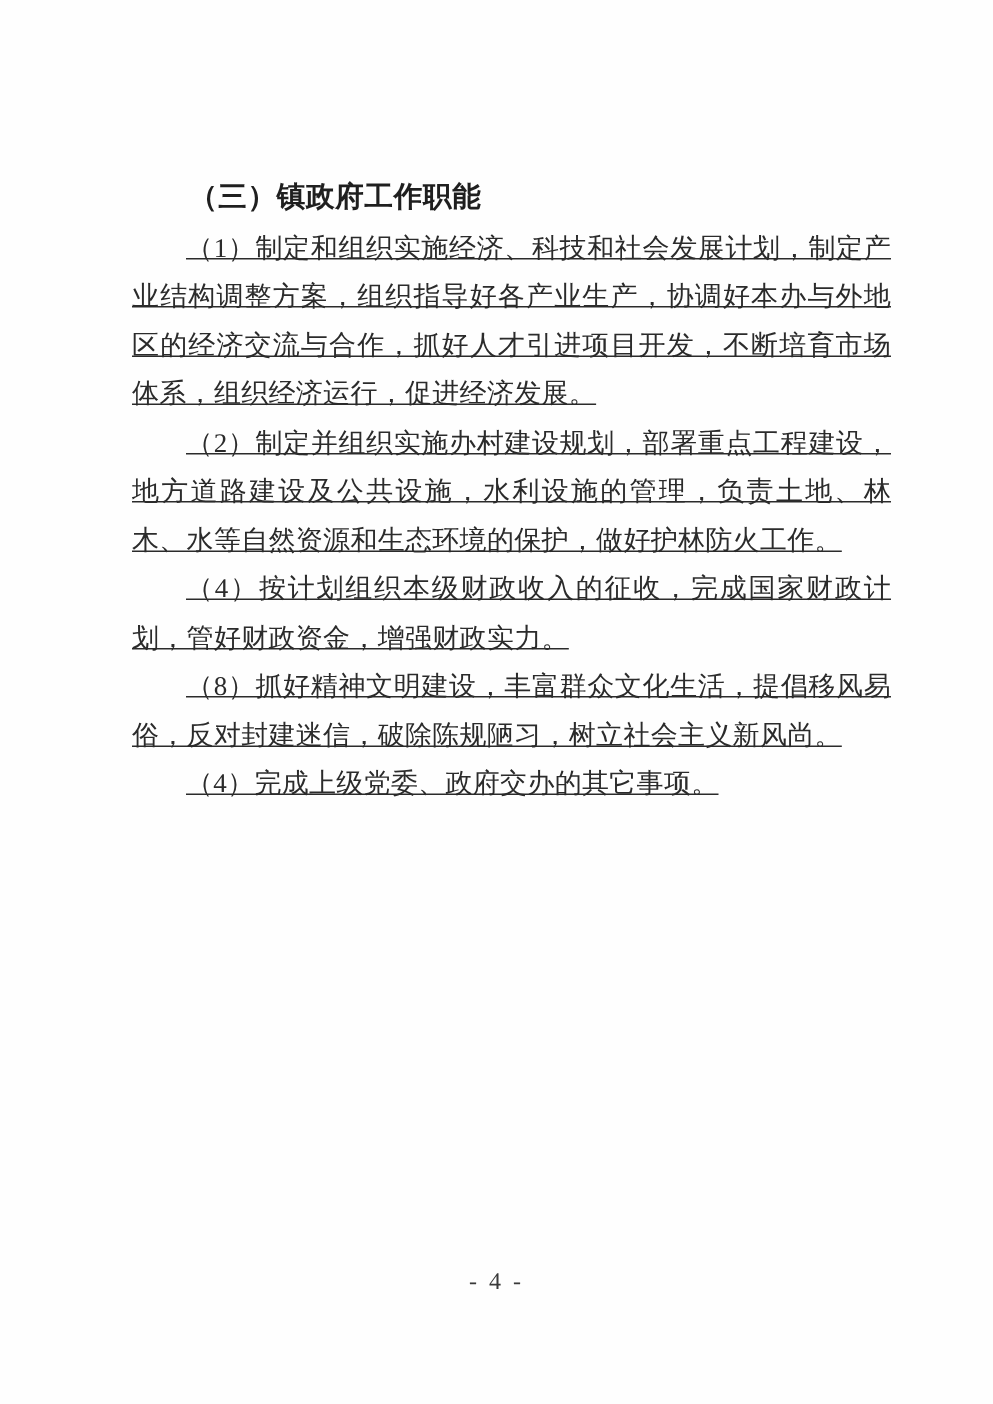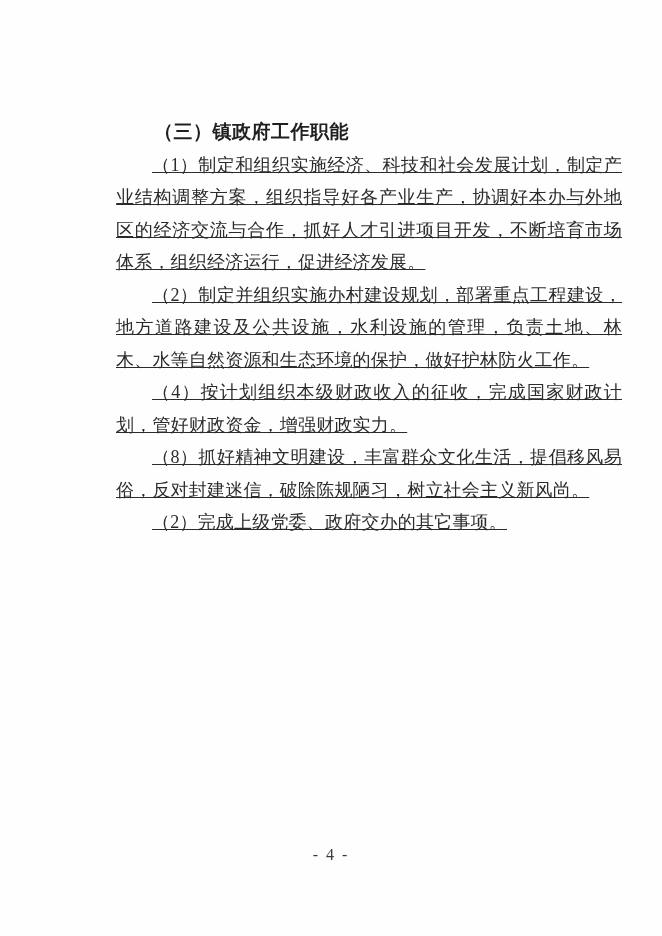--- a/index.html
+++ b/index.html
@@ -21,21 +21,20 @@
     left: 0;
     width: 662px;
     height: 936px;
     background: #fefefe;
   }
   .doc-body {
     position: absolute;
     top: 116px;
     left: 88px;
     width: 506px;
-    margin-left: 28px;
   }
   .sec-heading {
     font-size: 19px;
     line-height: 32.5px;
     font-weight: bold;
     text-indent: 2em;
     color: #1f1f1f;
     letter-spacing: 0.5px;
   }
   .para {
@@ -66,20 +65,20 @@
 
 <div class="page">
   <div class="doc-body">
 
     <div class="sec-heading">（三）镇政府工作职能</div>
 
     <p class="para">（1）制定和组织实施经济、科技和社会发展计划，制定产业结构调整方案，组织指导好各产业生产，协调好本办与外地区的经济交流与合作，抓好人才引进项目开发，不断培育市场体系，组织经济运行，促进经济发展。</p>
     <p class="para">（2）制定并组织实施办村建设规划，部署重点工程建设，地方道路建设及公共设施，水利设施的管理，负责土地、林木、水等自然资源和生态环境的保护，做好护林防火工作。</p>
     <p class="para">（4）按计划组织本级财政收入的征收，完成国家财政计划，管好财政资金，增强财政实力。</p>
     <p class="para">（8）抓好精神文明建设，丰富群众文化生活，提倡移风易俗，反对封建迷信，破除陈规陋习，树立社会主义新风尚。</p>
-    <p class="para">（2）完成上级党委、政府交办的其它事项。</p>
+    <p class="para">（4）完成上级党委、政府交办的其它事项。</p>
 
 
 
   </div>
 
   <div class="footer">- 4 -</div>
 </div>
 
 </body></html>

